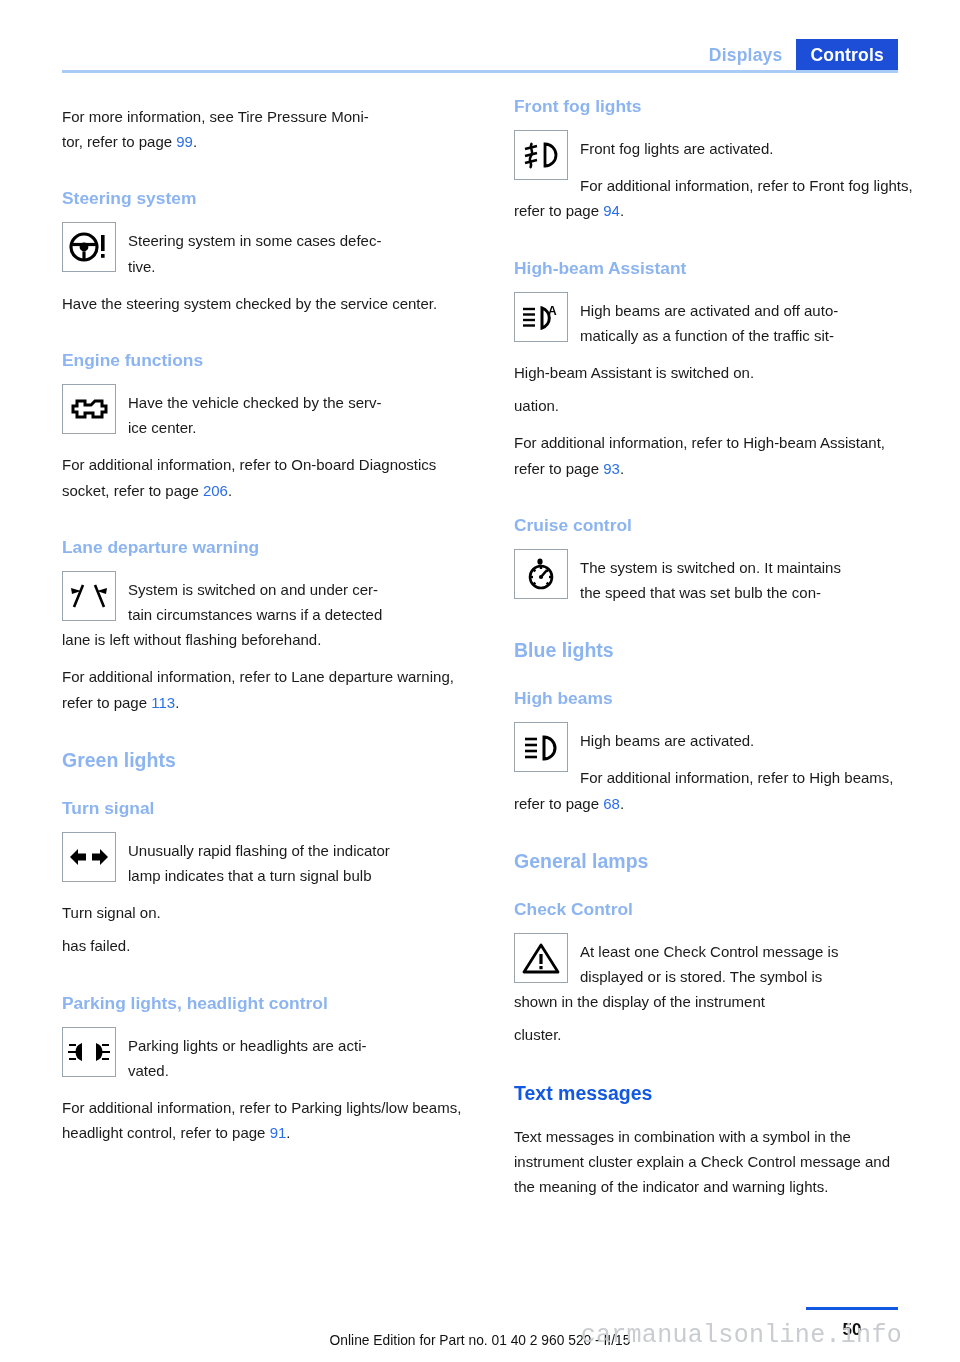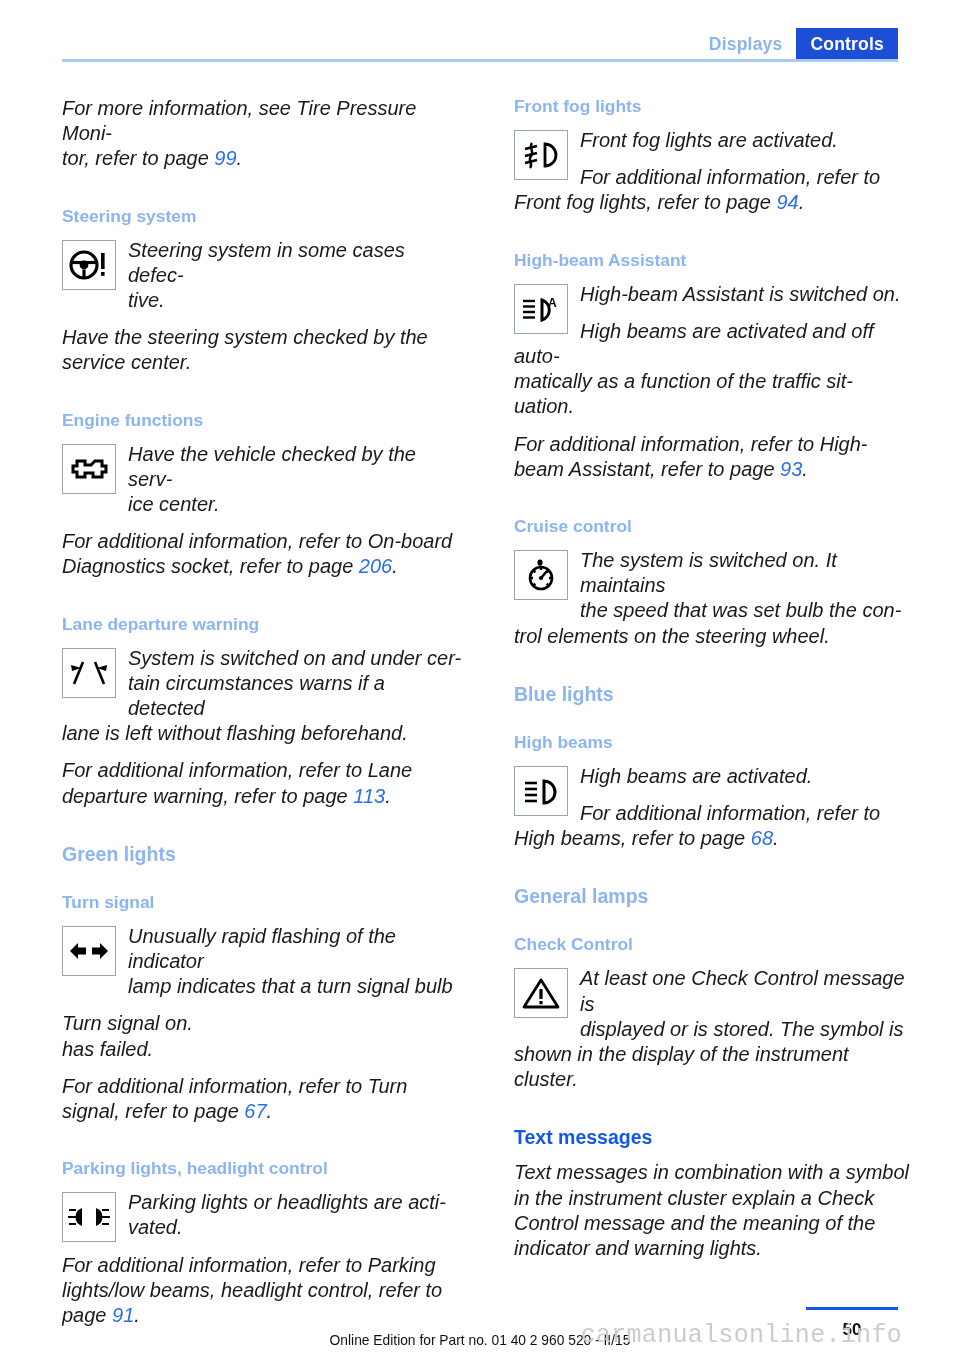--- a/index.html
+++ b/index.html
@@ -6,21 +6,21 @@
   body{
     width:960px;height:1362px;
     background:#ffffff;
     font-family:"Liberation Sans", sans-serif;
     color:#1a1a1a;
     position:relative;
     overflow:hidden;
   }
   
   .header{
-    position:absolute;left:0;top:0;width:960px;height:62px;
+    position:absolute;left:0;top:11px;width:960px;height:62px;
   }
   .header-rule{
     position:absolute;left:62px;top:59px;width:836px;height:3px;
     background:#a8ccf5;
   }
   .tab-row{
     position:absolute;right:62px;top:28px;height:32px;
     display:flex;align-items:stretch;
   }
   .tab{
@@ -31,23 +31,22 @@
   .tab-inactive{color:#8cb4f0;background:#ffffff;}
   .tab-active{color:#ffffff;background:#1d4ed8;}
   
   .col{
     position:absolute;top:96px;width:400px;
   }
   .col-left{left:62px;}
   .col-right{left:514px;}
   
   .p{
-    font-size:20px;line-height:25.2px;color:#1a1a1a;
-    margin:0 0 0 0;
-    font-style:italic;
+    font-size:15px;line-height:25.2px;color:#1a1a1a;
+    margin:8px 0 0 0;
   }
   .p + .p{margin-top:12px;}
   .h-major{
     font-size:19.5px;font-weight:bold;color:#8cb4f0;
     margin:0;letter-spacing:0;
   }
   .h-section{
     font-size:19.5px;font-weight:bold;color:#1258e0;
     margin:0;letter-spacing:0;
   }
@@ -204,23 +203,20 @@
       </svg>
     </div>
     <p class="p">
       <span>Unusually rapid flashing of the indicator</span><br>
       <span>lamp indicates that a turn signal bulb</span>
     </p>
     <p class="p">Turn signal on.</p>
   </div>
   <div class="clr"></div>
   <p class="p">has failed.</p>
-  <p class="p" style="margin-top:12px;">
-    <span>For additional information, refer to Turn signal, refer to page </span><span class="pg">67</span><span>.</span>
-  </p>
 
   <div class="sp-major"></div>
 
   <h3 class="h-minor">Parking lights, headlight control</h3>
   <div class="sp-xs"></div>
   <div class="entry">
     <div class="icon-box">
       <svg width="44" height="24" viewBox="0 0 44 24">
         <path d="M15 3 A9.5 9.5 0 0 0 15 21 Z" fill="#000"></path>
         <path d="M29 3 A9.5 9.5 0 0 1 29 21 Z" fill="#000"></path>
@@ -272,25 +268,25 @@
     <div class="icon-box">
       <svg width="42" height="28" viewBox="0 0 42 28">
         <path d="M22 5 A10.5 10.5 0 0 1 22 25 Z" fill="none" stroke="#000" stroke-width="3"></path>
         <path d="M3 6 H15" stroke="#000" stroke-width="2.4"></path>
         <path d="M3 11.5 H15" stroke="#000" stroke-width="2.4"></path>
         <path d="M3 17 H15" stroke="#000" stroke-width="2.4"></path>
         <path d="M3 22.5 H15" stroke="#000" stroke-width="2.4"></path>
         <text x="28" y="12" font-family="Liberation Sans, sans-serif" font-size="12" font-weight="bold" fill="#000">A</text>
       </svg>
     </div>
-    <p class="p">High-beam Assistant is switched on.</p>
     <p class="p">
       <span>High beams are activated and off auto-</span><br>
       <span>matically as a function of the traffic sit-</span>
     </p>
+    <p class="p">High-beam Assistant is switched on.</p>
   </div>
   <div class="clr"></div>
   <p class="p">uation.</p>
   <p class="p" style="margin-top:12px;">
     <span>For additional information, refer to High-beam Assistant, refer to page </span><span class="pg">93</span><span>.</span>
   </p>
 
   <div class="sp-major"></div>
 
   <h3 class="h-minor">Cruise control</h3>
@@ -307,21 +303,20 @@
         <path d="M9.2 12.2 L11.3 14.3" stroke="#000" stroke-width="2.4"></path>
         <path d="M24.8 12.2 L22.7 14.3" stroke="#000" stroke-width="2.4"></path>
         <path d="M9.2 27.8 L11.3 25.7" stroke="#000" stroke-width="2.4"></path>
         <path d="M24.8 27.8 L22.7 25.7" stroke="#000" stroke-width="2.4"></path>
         <ellipse cx="16" cy="4.6" rx="2.6" ry="3.2" fill="#000"></ellipse>
       </svg>
     </div>
     <p class="p">
       <span>The system is switched on. It maintains</span><br>
       <span>the speed that was set bulb the con-</span><br>
-      <span>trol elements on the steering wheel.</span>
     </p>
   </div>
   <div class="clr"></div>
 
   <div class="sp-major"></div>
 
   <h2 class="h-major">Blue lights</h2>
   <div class="sp-minor"></div>
 
   <h3 class="h-minor">High beams</h3>

